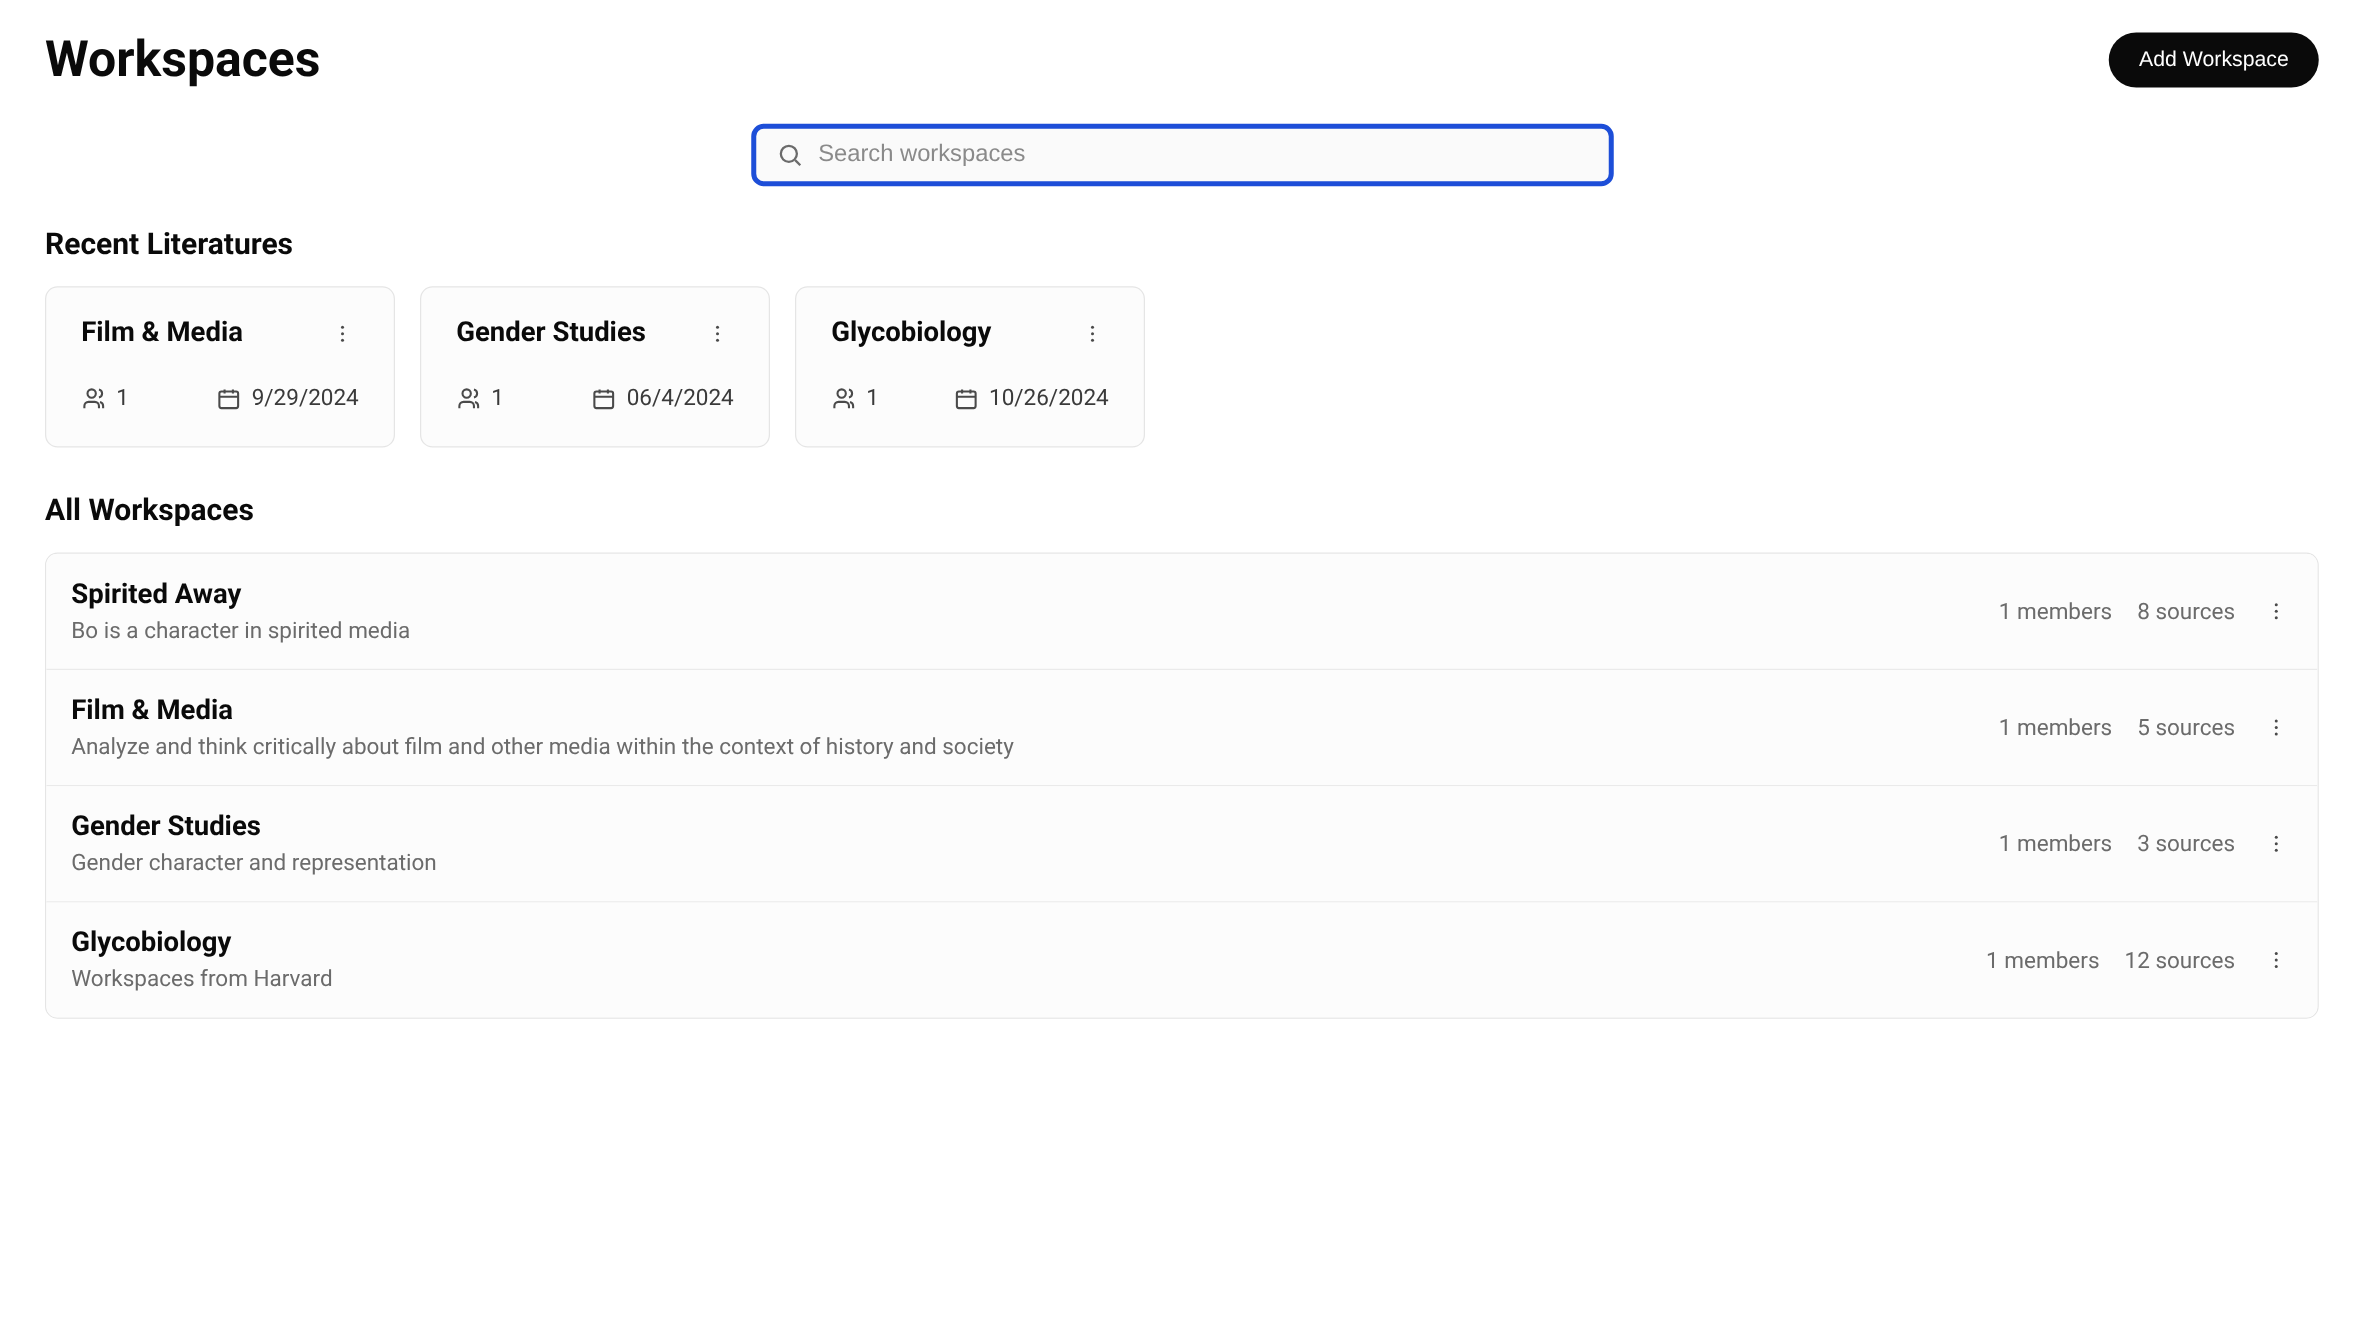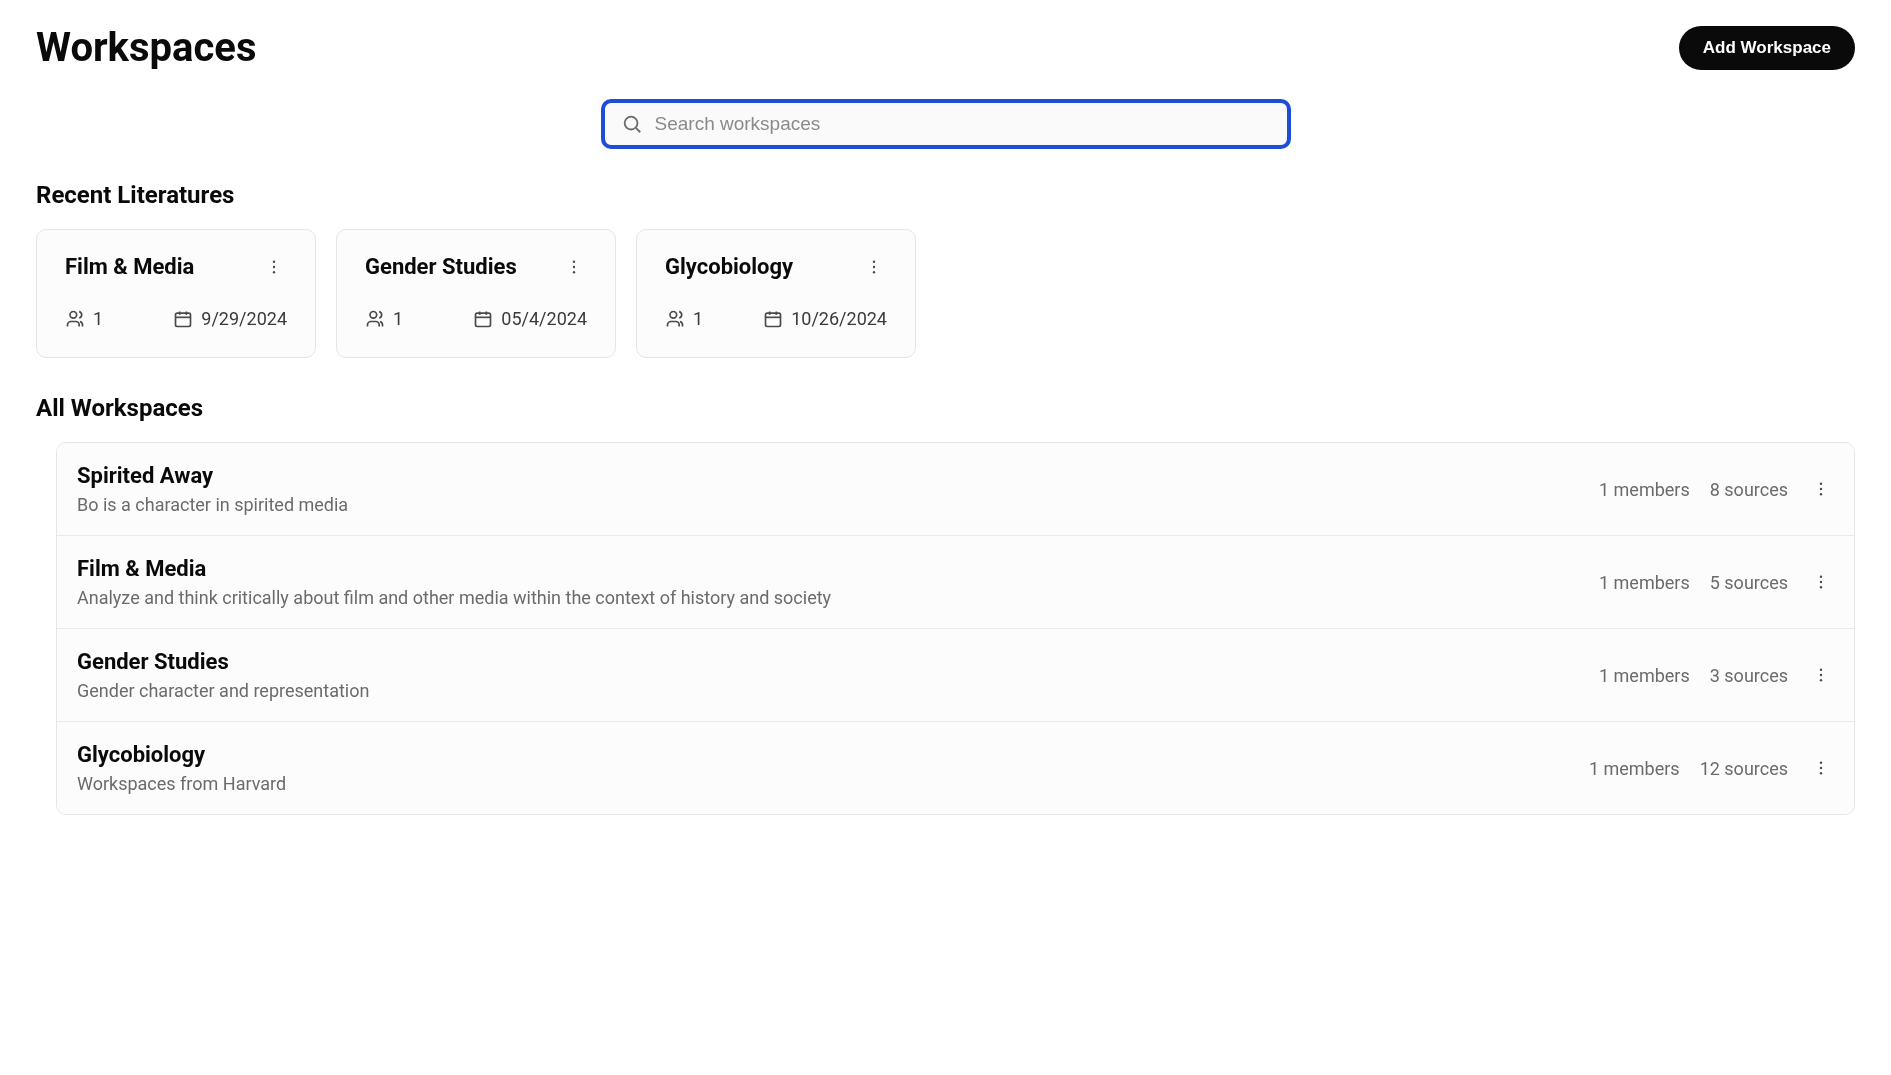--- a/index.html
+++ b/index.html
@@ -24,21 +24,21 @@
       font-size: 40px;
       font-weight: 700;
     }
     .add-btn {
       background: #0a0a0a;
       color: #fff;
       border: none;
       border-radius: 24px;
       padding: 12px 24px;
       font-size: 17px;
-      font-weight: 700;
+      font-weight: 400;
       cursor: pointer;
     }
     .search-wrap {
       display: flex;
       justify-content: center;
       margin-bottom: 32px;
     }
     .search-box {
       display: flex;
       align-items: center;
@@ -118,21 +118,20 @@
     }
     .meta-icon {
       width: 20px;
       height: 20px;
       color: #4a4a4a;
     }
     .all-list {
       border: 1px solid #e5e5e5;
       border-radius: 10px;
       overflow: hidden;
-      margin-left: 20px;
     }
     .all-row {
       display: flex;
       justify-content: space-between;
       align-items: center;
       padding: 20px 20px;
       border-bottom: 1px solid #eaeaea;
       background: #fcfcfc;
     }
     .all-row:last-child {
@@ -242,21 +241,21 @@
           </svg>
         <span>1</span>
       </div>
       <div class="meta-item">
         <svg class="meta-icon" viewBox="0 0 24 24" fill="none" stroke="currentColor" stroke-width="2">
             <rect x="3" y="5" width="18" height="16" rx="2"></rect>
             <line x1="3" y1="10" x2="21" y2="10"></line>
             <line x1="8" y1="3" x2="8" y2="7"></line>
             <line x1="16" y1="3" x2="16" y2="7"></line>
           </svg>
-        <span>05/4/2024</span>
+        <span>06/4/2024</span>
       </div>
     </div>
   </div>
 
   <div class="recent-card">
     <div class="card-top">
       <div class="card-title">Glycobiology</div>
       <button class="dots-btn">
         <svg class="dots-svg" viewBox="0 0 24 24" fill="currentColor">
             <circle cx="12" cy="5" r="1.6"></circle>

